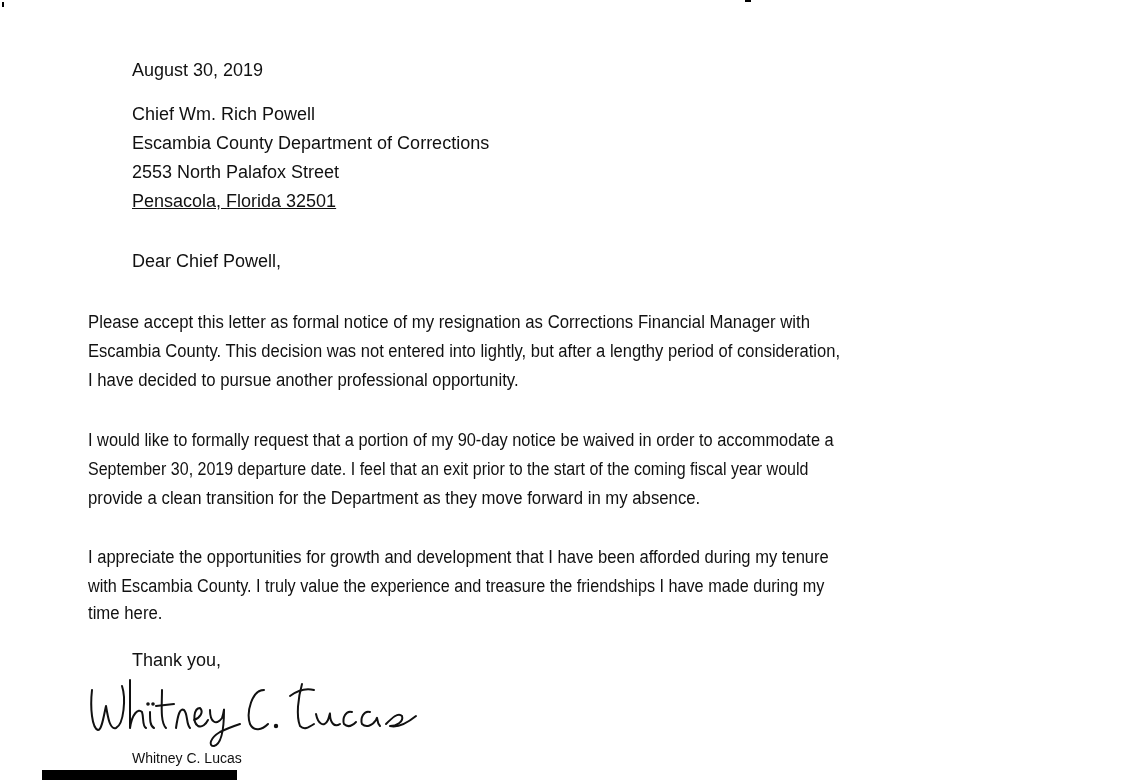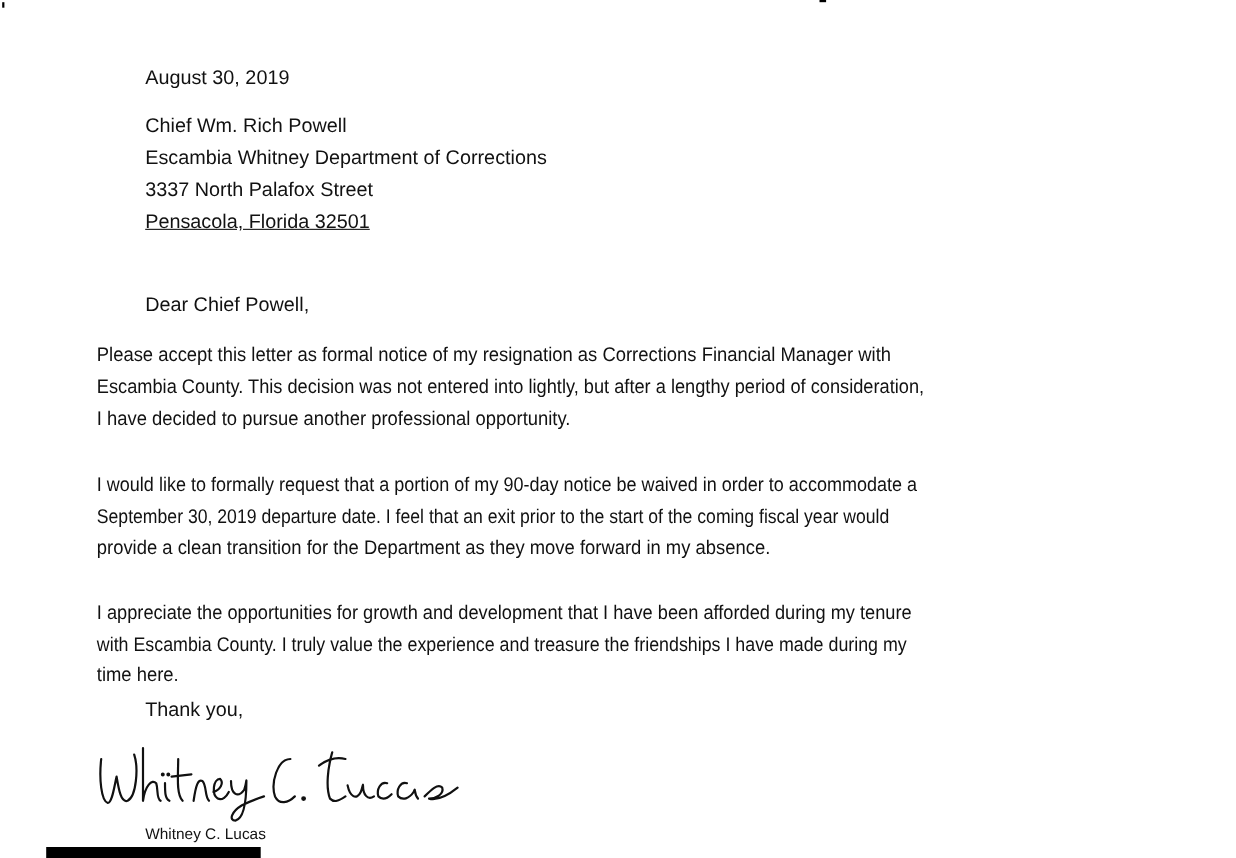--- a/index.html
+++ b/index.html
@@ -16,46 +16,46 @@
 <body>
 
 <div>
   <span class="speck" style="left:2px;top:2px;width:2px;height:5px;"></span>
   <span class="speck" style="left:745px;top:0px;width:6px;height:2px;"></span>
 
   <div class="line" style="top:58px;">August 30, 2019</div>
 
   <div>
     <div class="line" style="top:102px;">Chief Wm. Rich Powell</div>
-    <div class="line" style="top:131px;">Escambia Whitney Department of Corrections</div>
-    <div class="line" style="top:160px;">3337 North Palafox Street</div>
+    <div class="line" style="top:131px;">Escambia County Department of Corrections</div>
+    <div class="line" style="top:160px;">2553 North Palafox Street</div>
     <div class="line" style="top:189px;text-decoration:underline;">Pensacola, Florida 32501</div>
   </div>
 
-  <div class="line" style="top:265px;">Dear Chief Powell,</div>
+  <div class="line" style="top:249px;">Dear Chief Powell,</div>
 
   <div>
     <div class="body-line" style="top:310px;transform:scaleX(0.93);">Please accept this letter as formal notice of my resignation as Corrections Financial Manager with</div>
     <div class="body-line" style="top:339px;transform:scaleX(0.92);">Escambia County.  This decision was not entered into lightly, but after a lengthy period of consideration,</div>
     <div class="body-line" style="top:368px;transform:scaleX(0.93);">I have decided to pursue another professional opportunity.</div>
   </div>
 
   <div>
     <div class="body-line" style="top:428px;transform:scaleX(0.91);">I would like to formally request that a portion of my 90-day notice be waived in order to accommodate a</div>
     <div class="body-line" style="top:457px;transform:scaleX(0.89);">September 30, 2019 departure date.  I feel that an exit prior to the start of the coming fiscal year would</div>
     <div class="body-line" style="top:486px;transform:scaleX(0.93);">provide a clean transition for the Department as they move forward in my absence.</div>
   </div>
 
   <div>
     <div class="body-line" style="top:545px;transform:scaleX(0.92);">I appreciate the opportunities for growth and development that I have been afforded during my tenure</div>
     <div class="body-line" style="top:574px;transform:scaleX(0.90);">with Escambia County.  I truly value the experience and treasure the friendships I have made during my</div>
     <div class="body-line" style="top:601px;transform:scaleX(0.93);">time here.</div>
   </div>
 
-  <div class="line" style="top:633px;">Thank you,</div>
+  <div class="line" style="top:648px;">Thank you,</div>
 
   <svg class="sig" viewBox="0 0 360 80">
     <g fill="none" stroke="#111" stroke-width="2" stroke-linecap="round" stroke-linejoin="round">
 
       <path d="M6 22 C4 40 6 60 12 62 C16 62 18 46 20 38 C22 50 24 62 30 60 C38 56 40 30 36 18"></path>
 
       <path d="M44 12 C44 30 44 48 44 60 C46 46 52 40 56 44 C58 50 56 58 60 60"></path>
 
       <path d="M64 44 C64 52 64 58 68 60"></path>
       <circle cx="62" cy="36" r="0.8" fill="#111"></circle>

